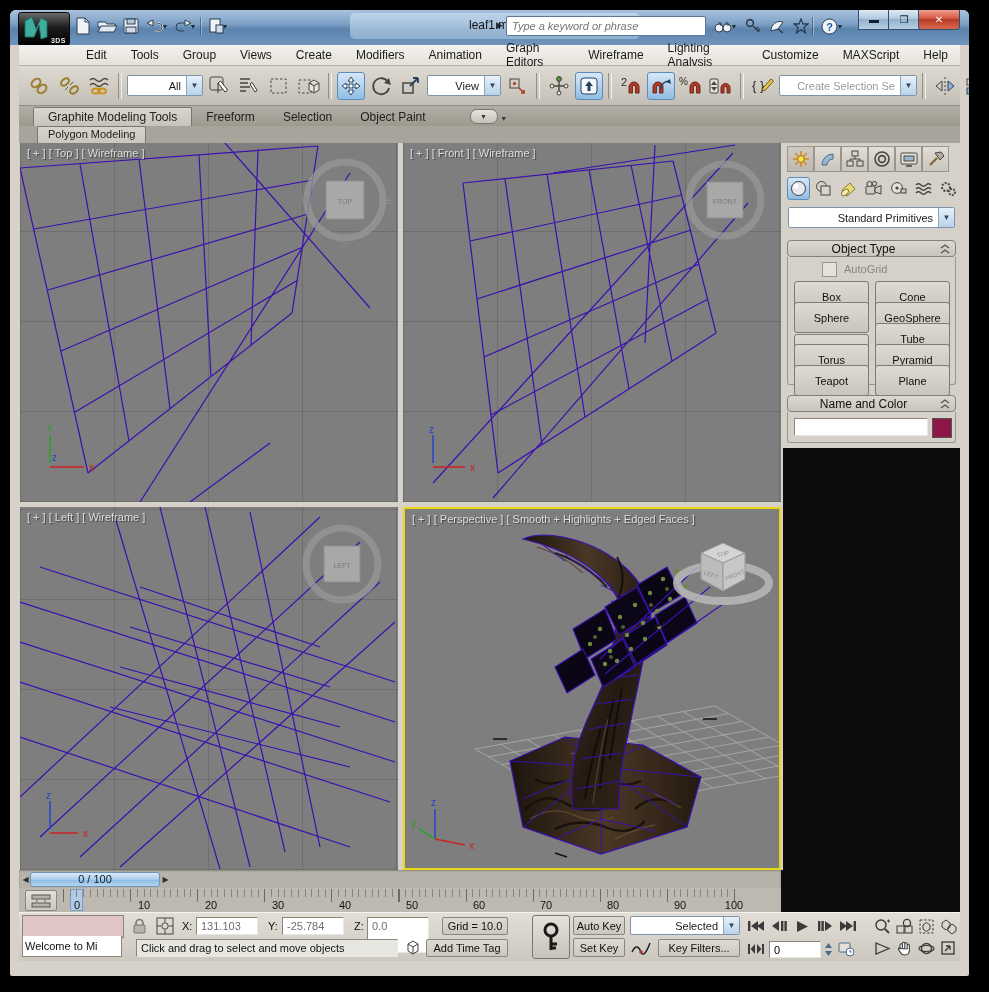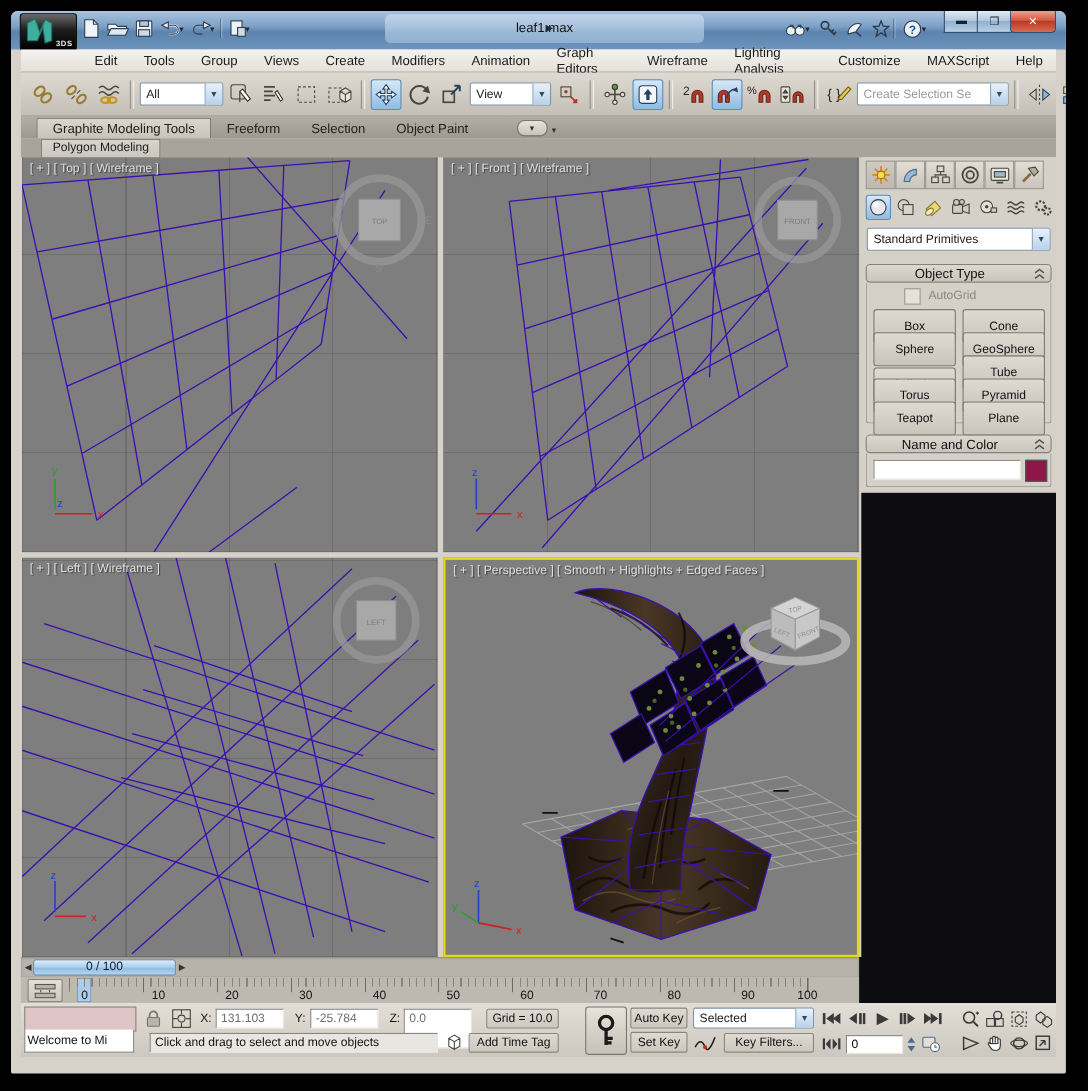--- a/index.html
+++ b/index.html
@@ -20,21 +20,21 @@
   .winbtn.close{background:linear-gradient(#f0a08e,#d4573f 45%,#b83a24 50%,#d96a50);color:#fff;border-radius:0 0 4px 4px;}
   
   .menubar{left:9px;top:35px;width:941px;height:21px;background:linear-gradient(#f4f2ee,#e4e1da);border-bottom:1px solid #b5b1a8;display:flex;align-items:center;padding-left:55px;box-sizing:border-box;}
   .menuitem{font-size:12px;color:#1a1a1a;padding:2px 12px;}
   
   .toolbar{left:9px;top:56px;width:941px;height:40px;background:linear-gradient(#dedad2,#c3bfb6);border-bottom:1px solid #928e85;display:flex;align-items:center;padding-left:6px;box-sizing:border-box;gap:2px;}
   .tbtn{width:28px;height:28px;display:flex;align-items:center;justify-content:center;border-radius:3px;flex:0 0 auto;}
   .tbtn.hl{background:linear-gradient(#d6e8f8,#8fbce4);border:1px solid #5b8db8;box-sizing:border-box;}
   .tsep{width:2px;height:26px;margin:0 3px;border-left:1px solid #938f86;border-right:1px solid #f2f0ec;flex:0 0 auto;}
   .combo{height:21px;background:#fff;border:1px solid #7e94aa;border-radius:2px;display:flex;align-items:center;font-size:11px;color:#1a1a1a;flex:0 0 auto;box-sizing:border-box;}
-  .combo .ctext{flex:1;padding:0 5px;white-space:nowrap;overflow:hidden;}
+  .combo .ctext{flex:1;padding:0 5px;white-space:nowrap;overflow:hidden;text-align:right;}
   .combo .carr{width:15px;height:100%;background:linear-gradient(#e8f1fa,#b9d2ea);border-left:1px solid #8aa5bf;display:flex;align-items:center;justify-content:center;font-size:8px;color:#2a4a66;}
   .ghost{color:#9a9a9a;}
   
   .ribbon{left:9px;top:96px;width:941px;height:20px;background:linear-gradient(#b2aea5,#9d998f);display:flex;align-items:flex-end;}
   .rtab{font-size:12px;color:#21211f;padding:2px 14px;}
   .rtab.active{background:linear-gradient(#dad6ce,#c7c3ba);border:1px solid #7a766e;border-bottom:none;border-radius:2px 2px 0 0;}
   .subribbon{left:9px;top:116px;width:941px;height:17px;background:#a8a49b;}
   .subtab{left:18px;top:0;height:17px;background:linear-gradient(#d8d4cc,#c9c5bc);border:1px solid #7a766e;border-bottom:none;font-size:11px;color:#1c1c1c;padding:1px 10px 0;border-radius:2px 2px 0 0;}
   
   .vp{background-color:#7e7e7e;background-image:
@@ -126,20 +126,21 @@
   <div class="abs qat-sep" style="left:190px"></div>
   <div class="abs qat-btn" style="left:195px">
     <svg width="16" height="18">
         <rect x="2" y="2" width="10" height="13" fill="#eef3f8" stroke="#2e3e50"></rect>
         <rect x="8" y="8" width="7" height="8" fill="#cfdae6" stroke="#2e3e50"></rect>
       </svg>
   </div>
   <div class="abs dda" style="left:213px">▾</div>
 
   <div class="abs" style="left:486px;top:10px;font-size:9px;color:#1a2a3a">▶</div>
+  <input class="abs searchbox" placeholder="Type a keyword or phrase" style="">
   <div class="abs qat-btn" style="left:702px">
     <svg width="18" height="14">
         <circle cx="5" cy="9" r="4" fill="#eef3f8" stroke="#2e3e50"></circle>
         <circle cx="13" cy="9" r="4" fill="#eef3f8" stroke="#2e3e50"></circle>
         <path d="M4,4 h3 v3 M11,4 h3 v3" fill="none" stroke="#2e3e50"></path>
       </svg>
   </div>
   <div class="abs dda" style="left:722px">▾</div>
   <div class="abs qat-btn" style="left:732px">
     <svg width="16" height="16">

